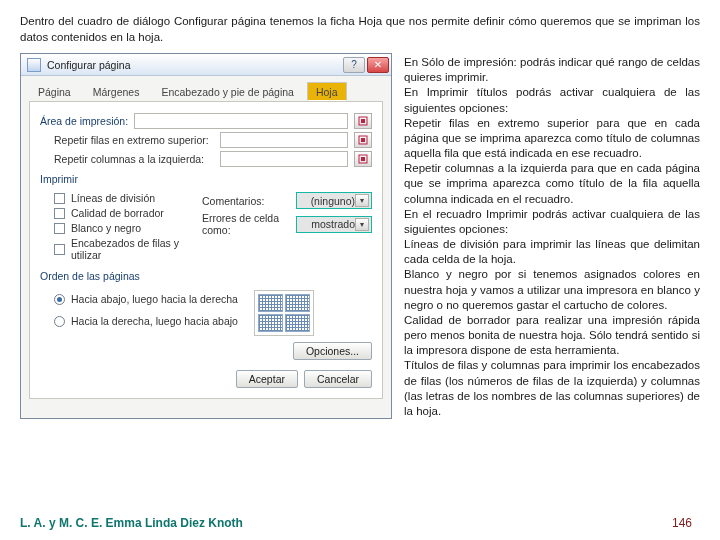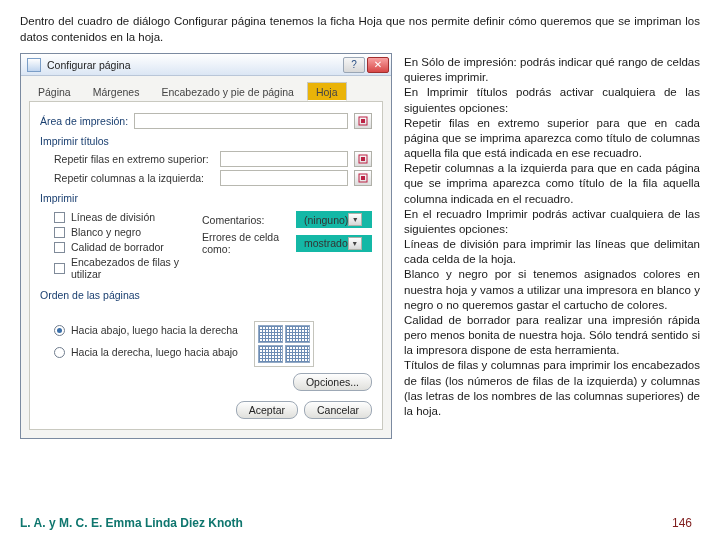--- a/index.html
+++ b/index.html
@@ -96,41 +96,41 @@
     width:11px; height:11px; border:1px solid #7f8a99; background:#fff;
     display:inline-block; flex:none;
   }
   .radio {
     width:11px; height:11px; border:1px solid #6f7c8d; border-radius:50%;
     display:inline-flex; align-items:center; justify-content:center; flex:none;
     background:#fff;
   }
   .radio .dot { width:5px; height:5px; background:#3a6ea8; border-radius:50%; }
   .sel {
-    height:17px; border:4px solid #14b8a6; background:#14b8a6;
-    display:flex; align-items:center; justify-content:flex-start;
+    height:17px; border:1px solid #14b8a6; background:#e5e5e5;
+    display:flex; align-items:center; justify-content:flex-end;
     padding: 0 2px 0 4px;
   }
   .sel .arrow {
     width: 14px; height:13px;
     background: linear-gradient(#fefefe,#d8d8d8);
     border:1px solid #b0b0a8;
     display:flex; align-items:center; justify-content:center;
     font-size:8px; color:#444;
   }
   .btn {
     padding: 2px 12px;
     font-size:10.5px;
     border:1px solid #9da8b5;
     background: linear-gradient(#fefefe,#e0e0dc);
-    border-radius:8px;
+    border-radius:2px;
     color:#222;
   }
   .actions { display:flex; gap:6px; justify-content:flex-end; margin-top:10px;}
-  .order-area { display:flex; gap:16px; margin-top:20px; }
+  .order-area { display:flex; gap:16px; margin-top:8px; }
   .order-opts { display:flex; flex-direction:column; gap:4px; }
   .order-diagram {
     width:60px; height:46px;
     border:1px solid #c4c4bc;
     background:#fff;
     display:grid; grid-template-columns:1fr 1fr; grid-template-rows:1fr 1fr; gap:2px; padding:3px;
   }
   .order-diagram .pg {
     background:repeating-linear-gradient(90deg,#6c8cb4 0 1px, transparent 1px 3px),
                repeating-linear-gradient(0deg,#6c8cb4 0 1px, transparent 1px 3px);
@@ -190,21 +190,20 @@
         <span style="color:#1a3f70;">Área de impresión:</span>
         <div class="field" style="flex:1;"></div>
         <div class="range-btn">
           <svg viewBox="0 0 10 10">
               <rect x="1" y="1" width="8" height="8" fill="none" stroke="#b24" stroke-width="1"></rect>
               <rect x="3" y="3" width="4" height="4" fill="#b24"></rect>
             </svg>
         </div>
       </div>
 
-      <div class="group-label">Imprimir títulos</div>
       <div class="row ind">
         <span style="width:160px;">Repetir filas en extremo superior:</span>
         <div class="field" style="flex:1;"></div>
         <div class="range-btn">
           <svg viewBox="0 0 10 10">
               <rect x="1" y="1" width="8" height="8" fill="none" stroke="#b24" stroke-width="1"></rect>
               <rect x="3" y="3" width="4" height="4" fill="#b24"></rect>
             </svg>
         </div>
       </div>
@@ -221,25 +220,25 @@
 
       <div class="group-label">Imprimir</div>
       <div style="display:flex; gap:18px;">
         <div style="flex:1;">
           <div class="row ind">
               <span class="chk"></span>
               <span>Líneas de división</span>
             </div>
           <div class="row ind">
               <span class="chk"></span>
-              <span>Blanco y negro</span>
+              <span>Calidad de borrador</span>
             </div>
           <div class="row ind">
               <span class="chk"></span>
-              <span>Calidad de borrador</span>
+              <span>Blanco y negro</span>
             </div>
           <div class="row ind">
               <span class="chk"></span>
               <span>Encabezados de filas y utilizar</span>
             </div>
         </div>
         <div style="width:170px;">
           <div class="row">
               <span style="width:88px;">Comentarios:</span>
             <div class="sel" style="flex:1;">

